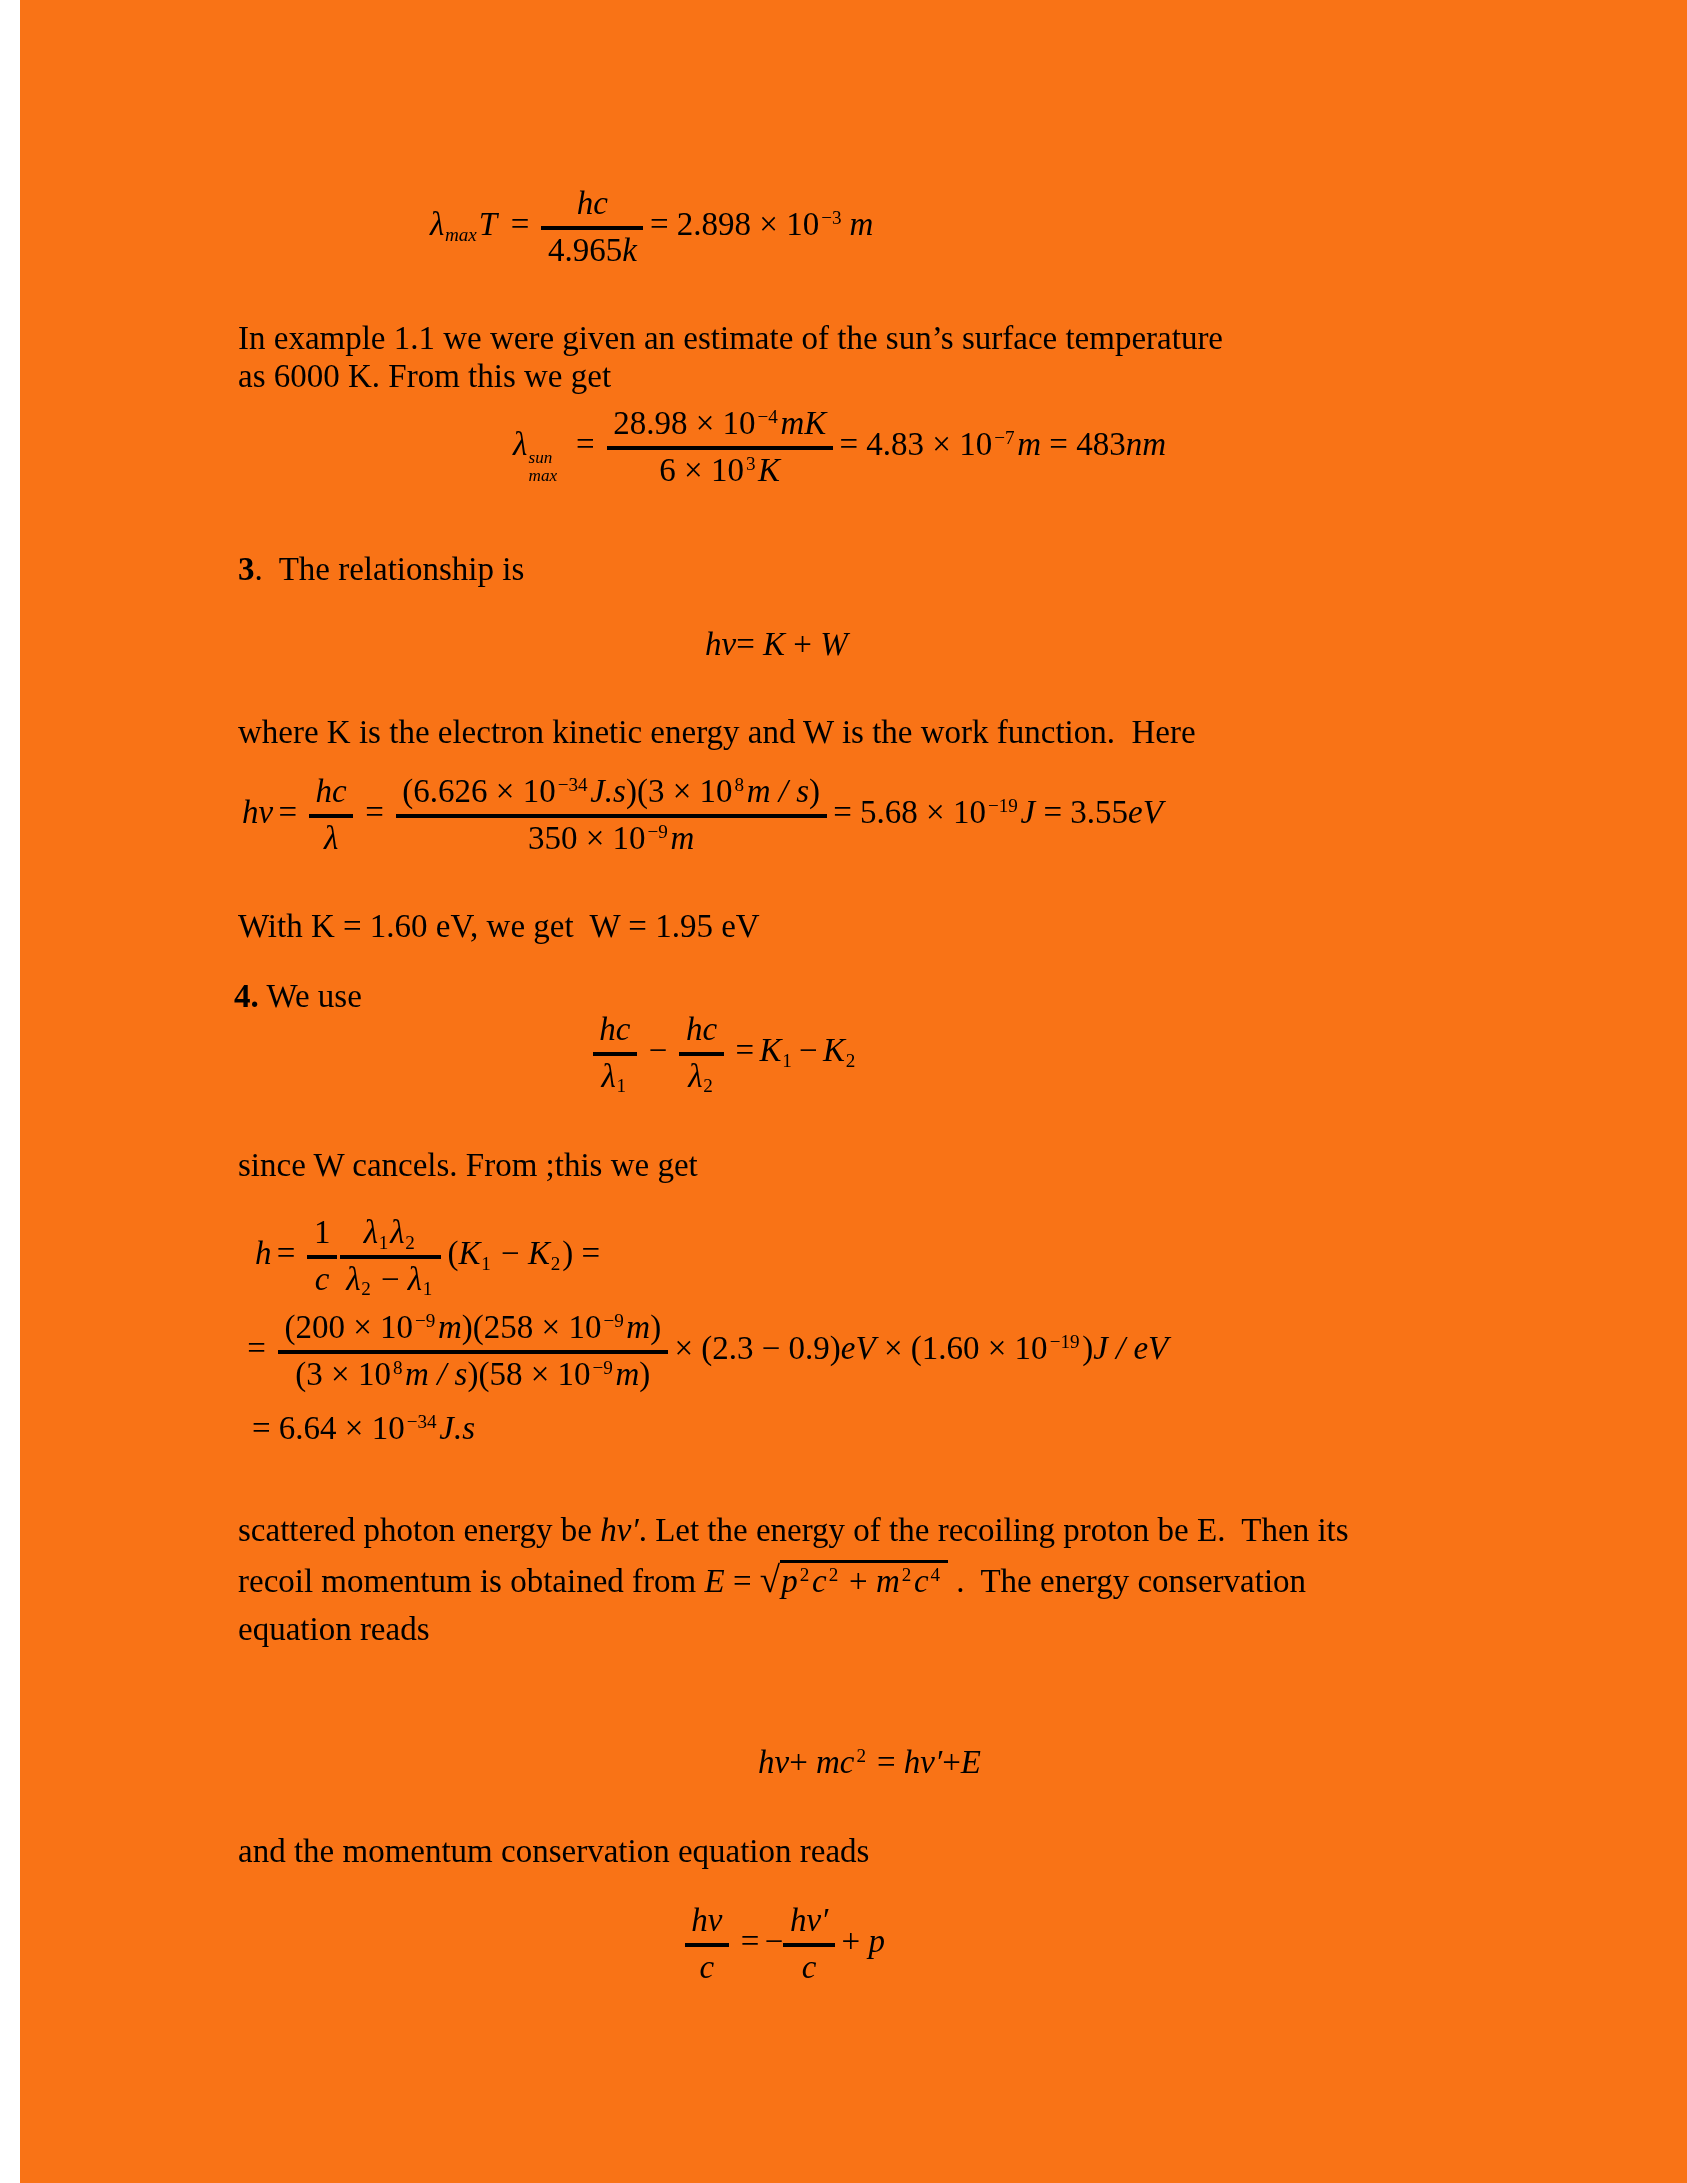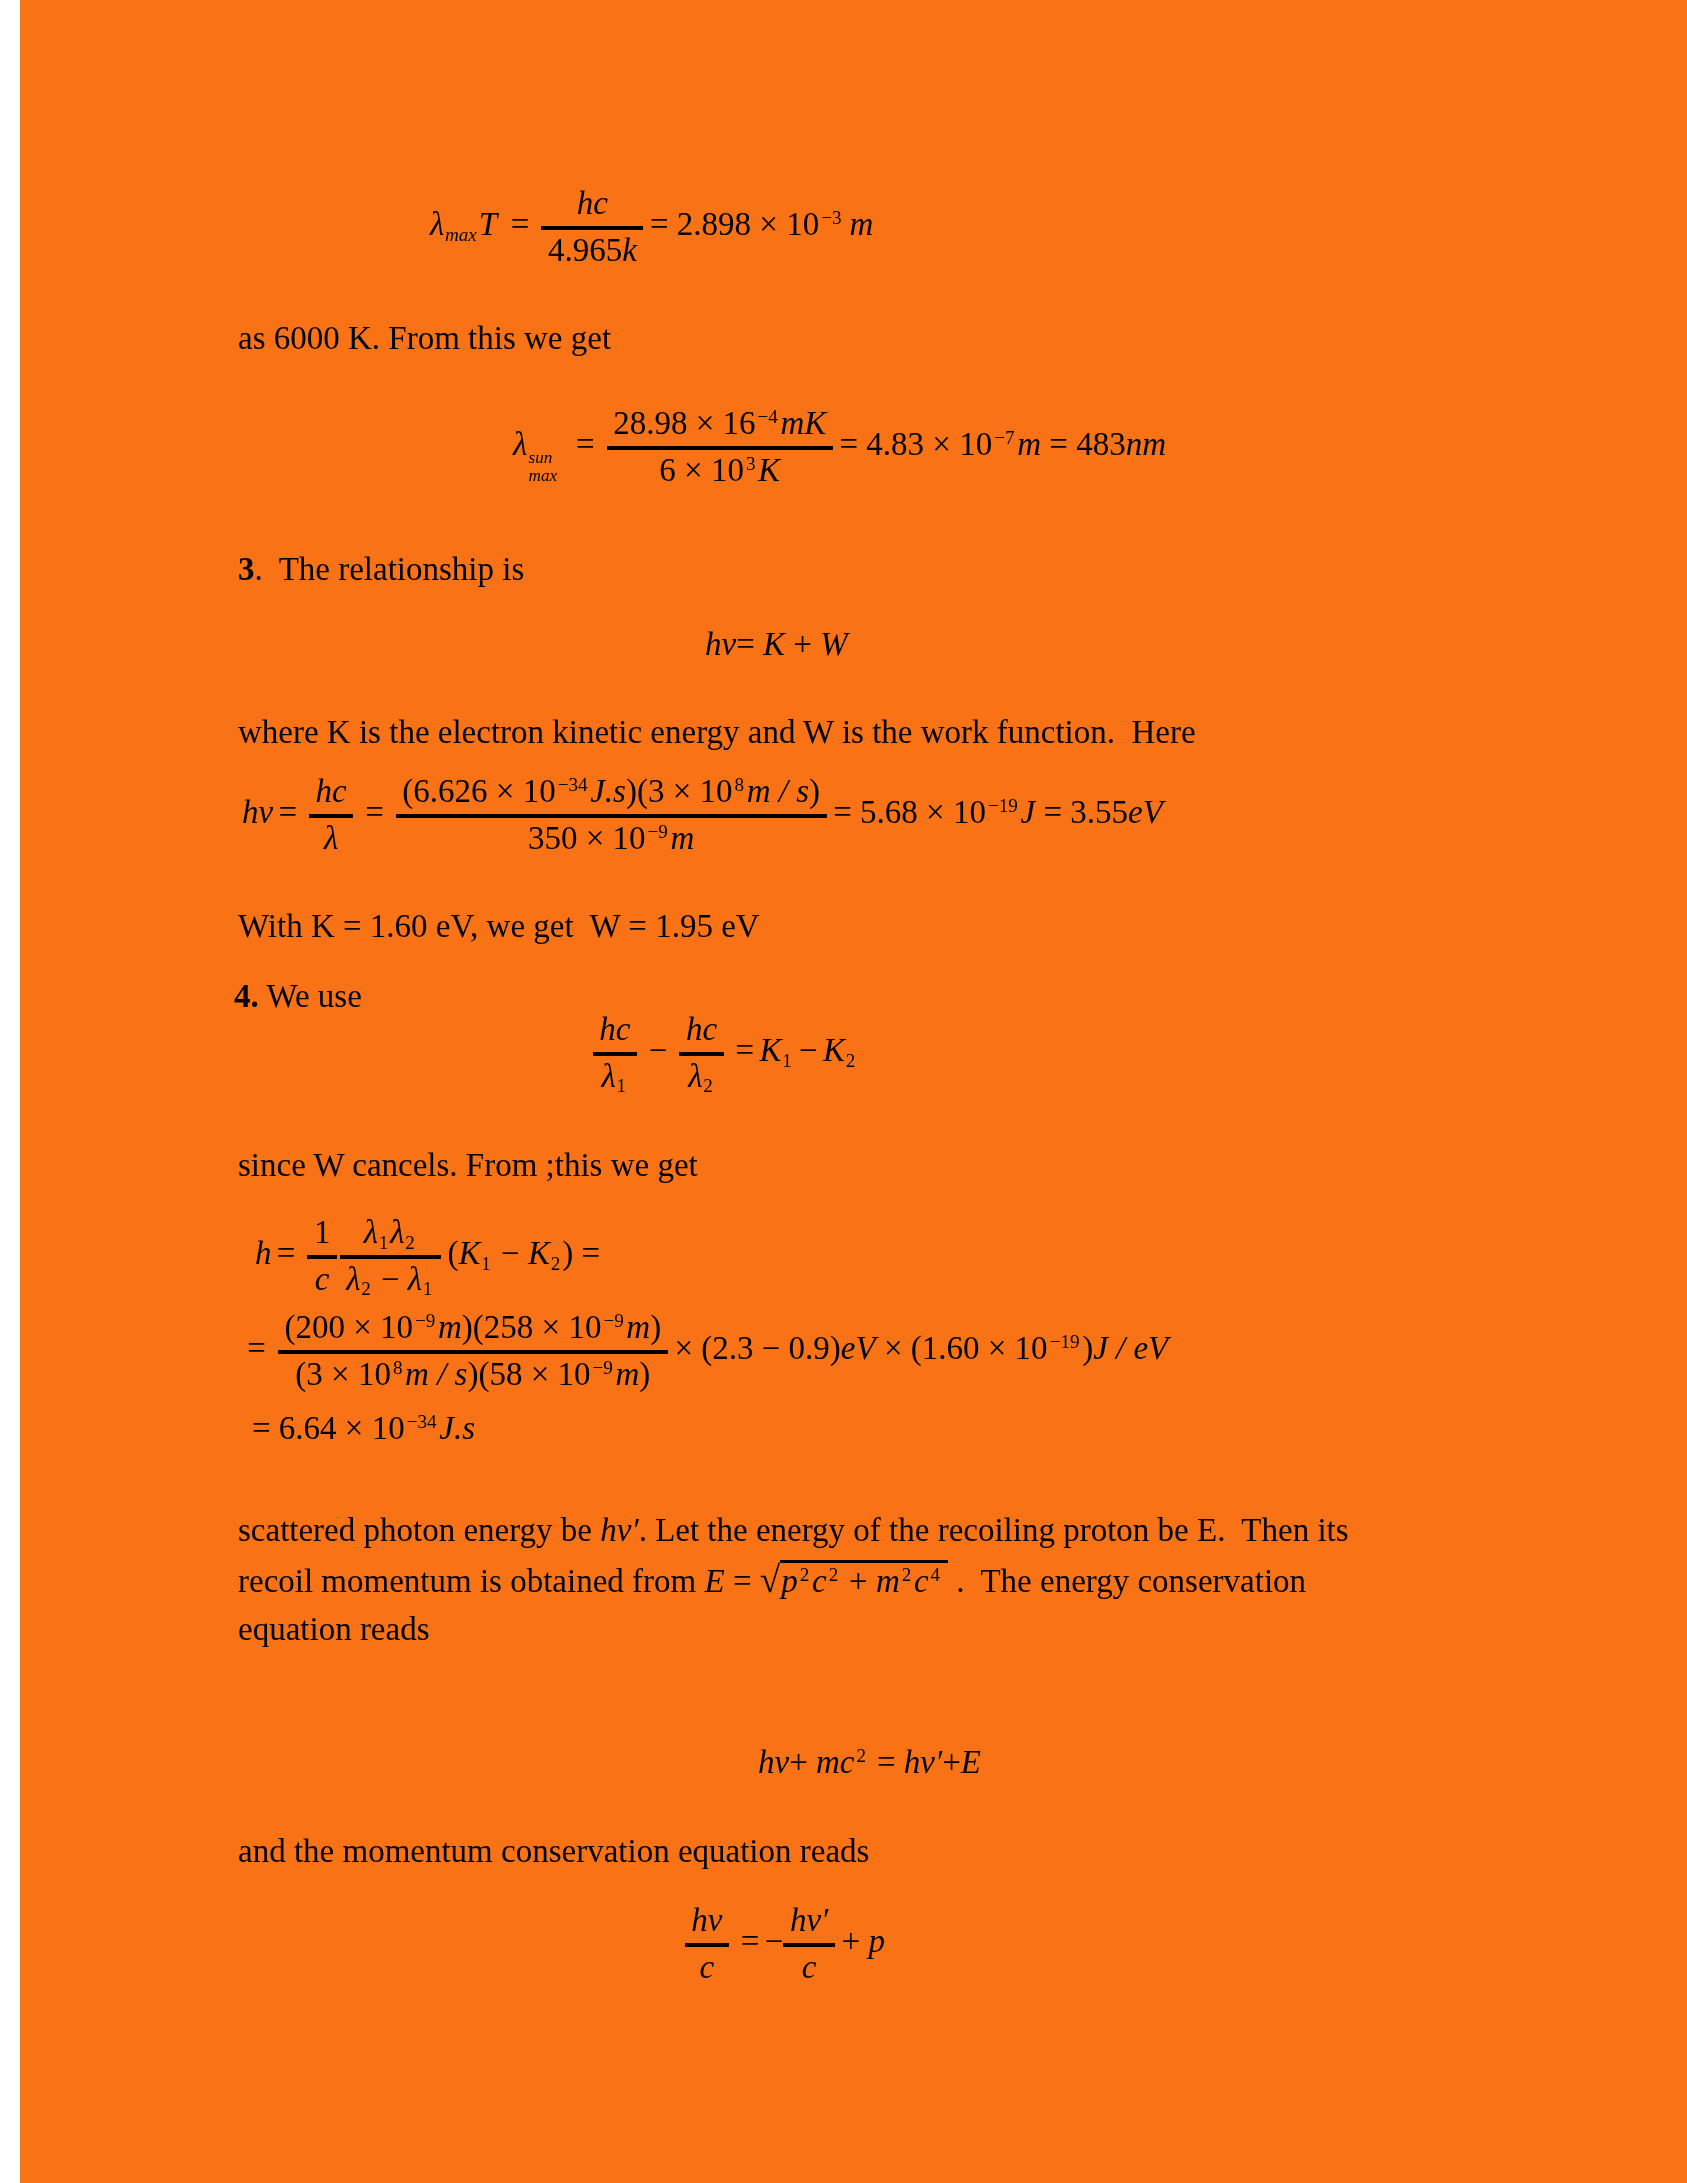--- a/index.html
+++ b/index.html
@@ -47,29 +47,30 @@
 <body>
 
 <div class="page">
 
   <div class="blk eq" id="eq-wien">
     <span class="it">λ</span><span class="sub it">max</span><span class="it">T</span>
     <span class="op">=</span><span class="frac"><span class="num it">hc</span><span class="den"><span>4.965</span><span class="it">k</span></span></span><span>= 2.898 × 10</span><span class="sup">−3</span><span class="it unit">m</span>
   </div>
 
   <div class="blk par" id="para-example">
+    <div>In example 1.1 we were given an estimate of the sun’s surface temperature</div>
     <div>as 6000 K. From this we get</div>
   </div>
 
   <div class="blk eq" id="eq-sun">
     <span class="it">λ</span><span class="stack">
         <span>sun</span>
         <span>max</span>
       </span>
-    <span class="op">=</span><span class="frac"><span class="num"><span>28.98 × 16</span><span class="sup">−4</span><span class="it">mK</span></span><span class="den"><span>6 × 10</span><span class="sup">3</span><span class="it">K</span></span></span><span>= 4.83 × 10</span><span class="sup">−7</span><span class="it">m</span>
+    <span class="op">=</span><span class="frac"><span class="num"><span>28.98 × 10</span><span class="sup">−4</span><span class="it">mK</span></span><span class="den"><span>6 × 10</span><span class="sup">3</span><span class="it">K</span></span></span><span>= 4.83 × 10</span><span class="sup">−7</span><span class="it">m</span>
     <span>= 483</span><span class="it">nm</span>
   </div>
 
   <div class="blk" id="sec3">
     <span class="b">3</span><span>.&nbsp; The relationship is</span>
   </div>
 
   <div class="blk eq" id="eq-photo">
     <span class="it">hν</span><span>= </span><span class="it">K</span><span> + </span><span class="it">W</span>
   </div>

